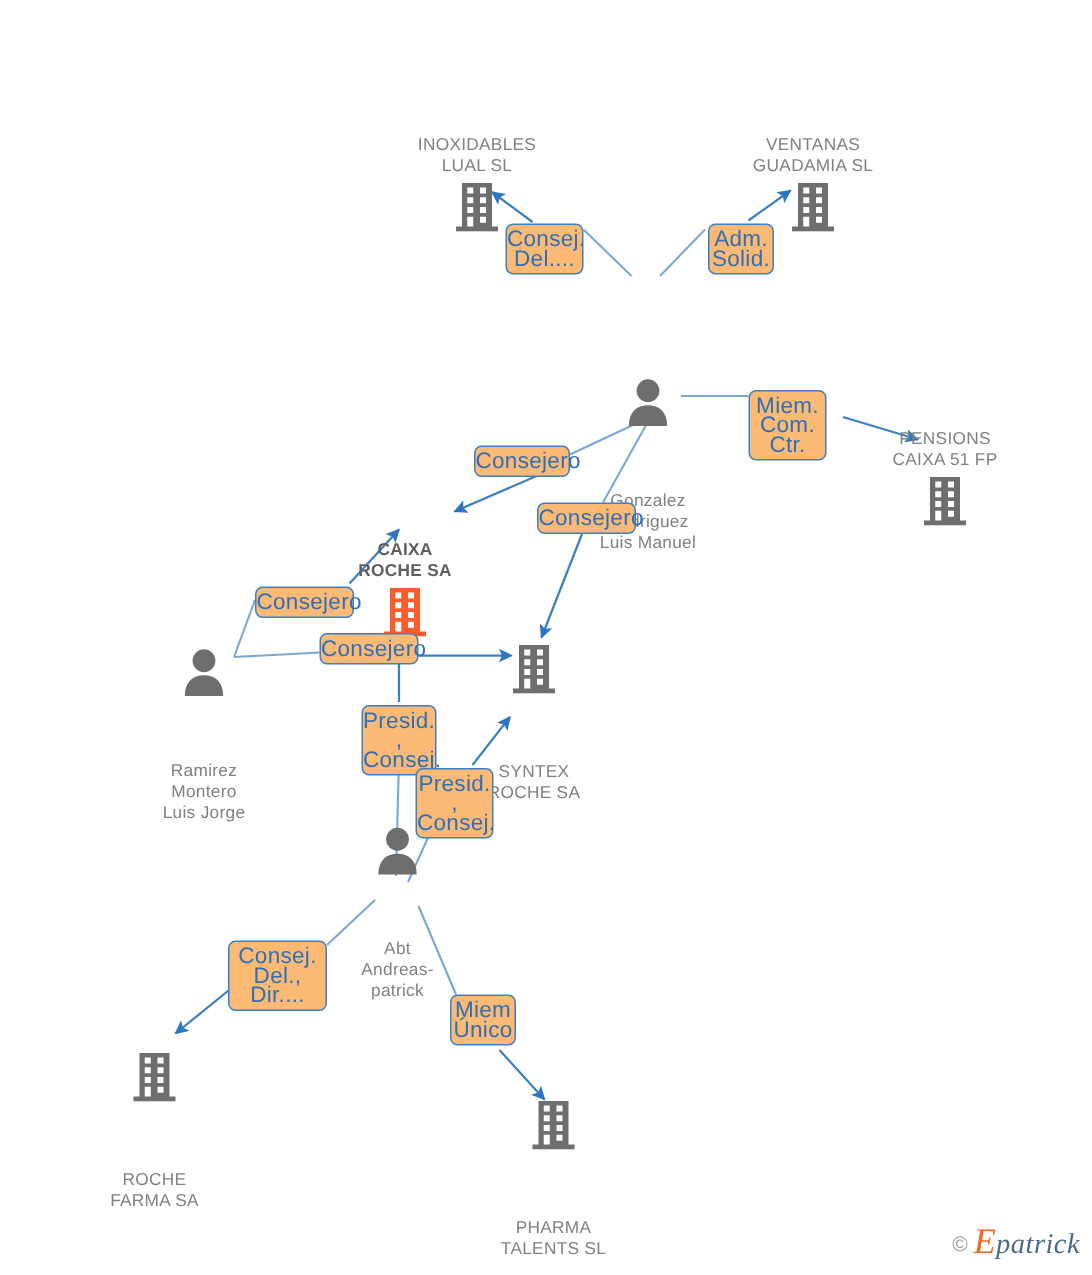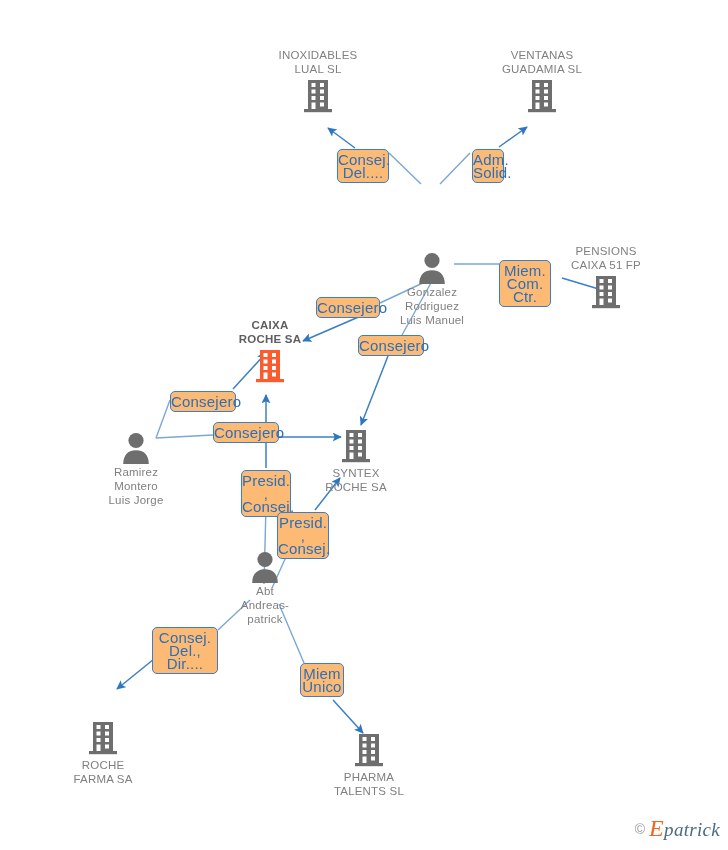--- a/index.html
+++ b/index.html
@@ -29,20 +29,21 @@
     position: absolute;
     text-align: center;
     width: 120px;
   }
   .node-label {
     font-size: 11.5px;
     line-height: 14px;
     color: #808080;
     letter-spacing: 0.2px;
     white-space: pre-line;
+    margin-top: 42px;
   }
   .node-label.focus {
     color: #5e5e5e;
     font-weight: bold;
   }
   .icon-wrap {
     height: 40px;
     display: flex;
     align-items: flex-end;
     justify-content: center;
@@ -179,21 +180,21 @@
       <svg width="30" height="34" viewBox="0 0 30 34">
         <circle cx="15" cy="9.5" r="7.6" fill="#6e6e6e"></circle>
         <path d="M2.2,33 C2.2,23.5 7.6,19.2 15,19.2 C22.4,19.2 27.8,23.5 27.8,33 Z" fill="#6e6e6e"></path>
       </svg>
     </div>
     <div class="node-label">Gonzalez
 Rodriguez
 Luis Manuel</div>
   </div>
 
-  <div class="node" style="left:546px; top:244px;">
+  <div class="node" style="left:570px; top:244px;">
     <div class="node-label">PENSIONS
 CAIXA 51 FP</div>
     <div class="icon-wrap">
       <svg width="32" height="38" viewBox="0 0 32 38">
         <rect x="6" y="2" width="20" height="30" fill="#6e6e6e"></rect>
         <rect x="2" y="31" width="28" height="3.2" fill="#6e6e6e"></rect>
         <rect x="9.5" y="5" width="4" height="4" fill="#fff"></rect>
         <rect x="18" y="5" width="4" height="4" fill="#fff"></rect>
         <rect x="9.5" y="11.5" width="4" height="4" fill="#fff"></rect>
         <rect x="18" y="11.5" width="4" height="4" fill="#fff"></rect>
@@ -260,21 +261,21 @@
       <svg width="30" height="34" viewBox="0 0 30 34">
         <circle cx="15" cy="9.5" r="7.6" fill="#6e6e6e"></circle>
         <path d="M2.2,33 C2.2,23.5 7.6,19.2 15,19.2 C22.4,19.2 27.8,23.5 27.8,33 Z" fill="#6e6e6e"></path>
       </svg>
     </div>
     <div class="node-label">Abt
 Andreas-
 patrick</div>
   </div>
 
-  <div class="node" style="left:43px; top:718px;">
+  <div class="node" style="left:43px; top:698px;">
     <div class="icon-wrap">
       <svg width="32" height="38" viewBox="0 0 32 38">
         <rect x="6" y="2" width="20" height="30" fill="#6e6e6e"></rect>
         <rect x="2" y="31" width="28" height="3.2" fill="#6e6e6e"></rect>
         <rect x="9.5" y="5" width="4" height="4" fill="#fff"></rect>
         <rect x="18" y="5" width="4" height="4" fill="#fff"></rect>
         <rect x="9.5" y="11.5" width="4" height="4" fill="#fff"></rect>
         <rect x="18" y="11.5" width="4" height="4" fill="#fff"></rect>
         <rect x="9.5" y="18" width="4" height="4" fill="#fff"></rect>
         <rect x="18" y="18" width="4" height="4" fill="#fff"></rect>
@@ -300,21 +301,21 @@
         <rect x="9.5" y="24.5" width="4" height="6.5" fill="#fff"></rect>
         <rect x="18" y="24.5" width="4" height="4" fill="#fff"></rect>
       </svg>
     </div>
     <div class="node-label">PHARMA
 TALENTS  SL</div>
   </div>
 
   <div class="edge-label" style="left:337px; top:149px; width:52px;">Consej.
 Del....</div>
-  <div class="edge-label" style="left:472px; top:149px; width:32px;">Adm.
+  <div class="edge-label" style="left:472px; top:149px; width:44px;">Adm.
 Solid.</div>
   <div class="edge-label" style="left:499px; top:260px; width:52px;">Miem.
 Com. Ctr.</div>
   <div class="edge-label" style="left:316px; top:297px; width:64px;">Consejero</div>
   <div class="edge-label" style="left:358px; top:335px; width:66px;">Consejero</div>
   <div class="edge-label" style="left:170px; top:391px; width:66px;">Consejero</div>
   <div class="edge-label" style="left:213px; top:422px; width:66px;">Consejero</div>
   <div class="edge-label" style="left:241px; top:470px; width:50px;">Presid. ,
 Consej.</div>
   <div class="edge-label" style="left:277px; top:512px; width:52px;">Presid. ,

